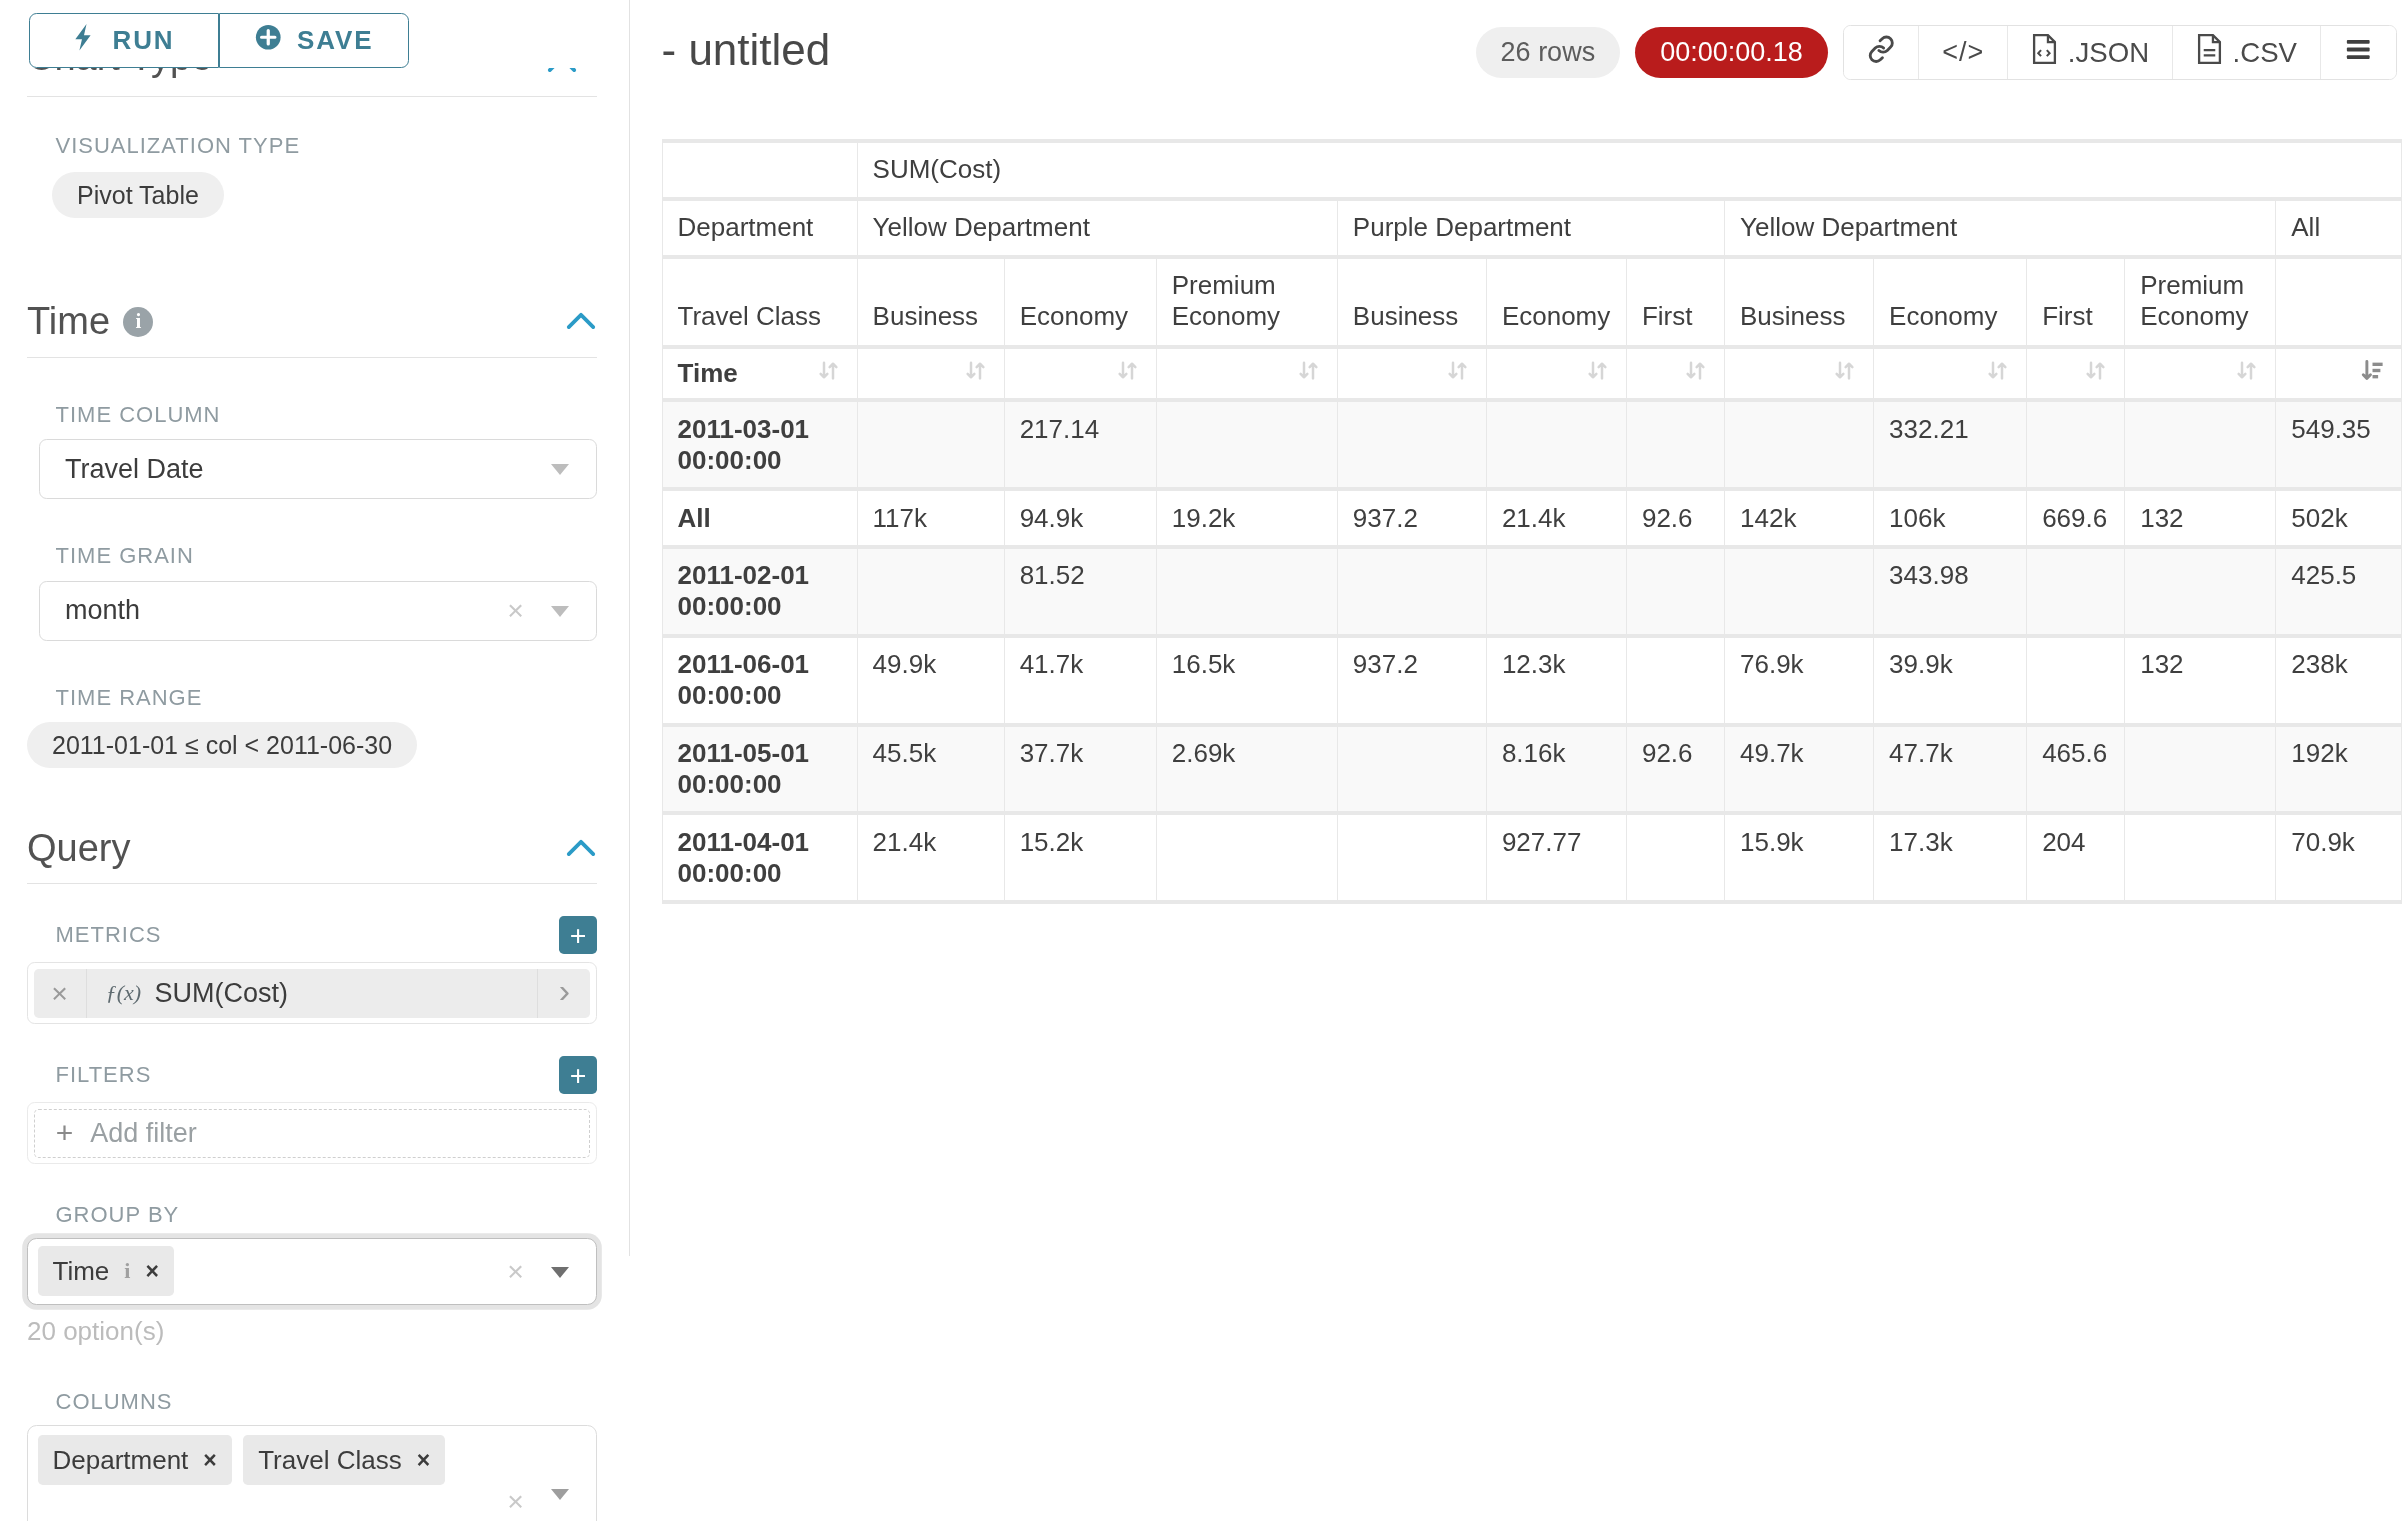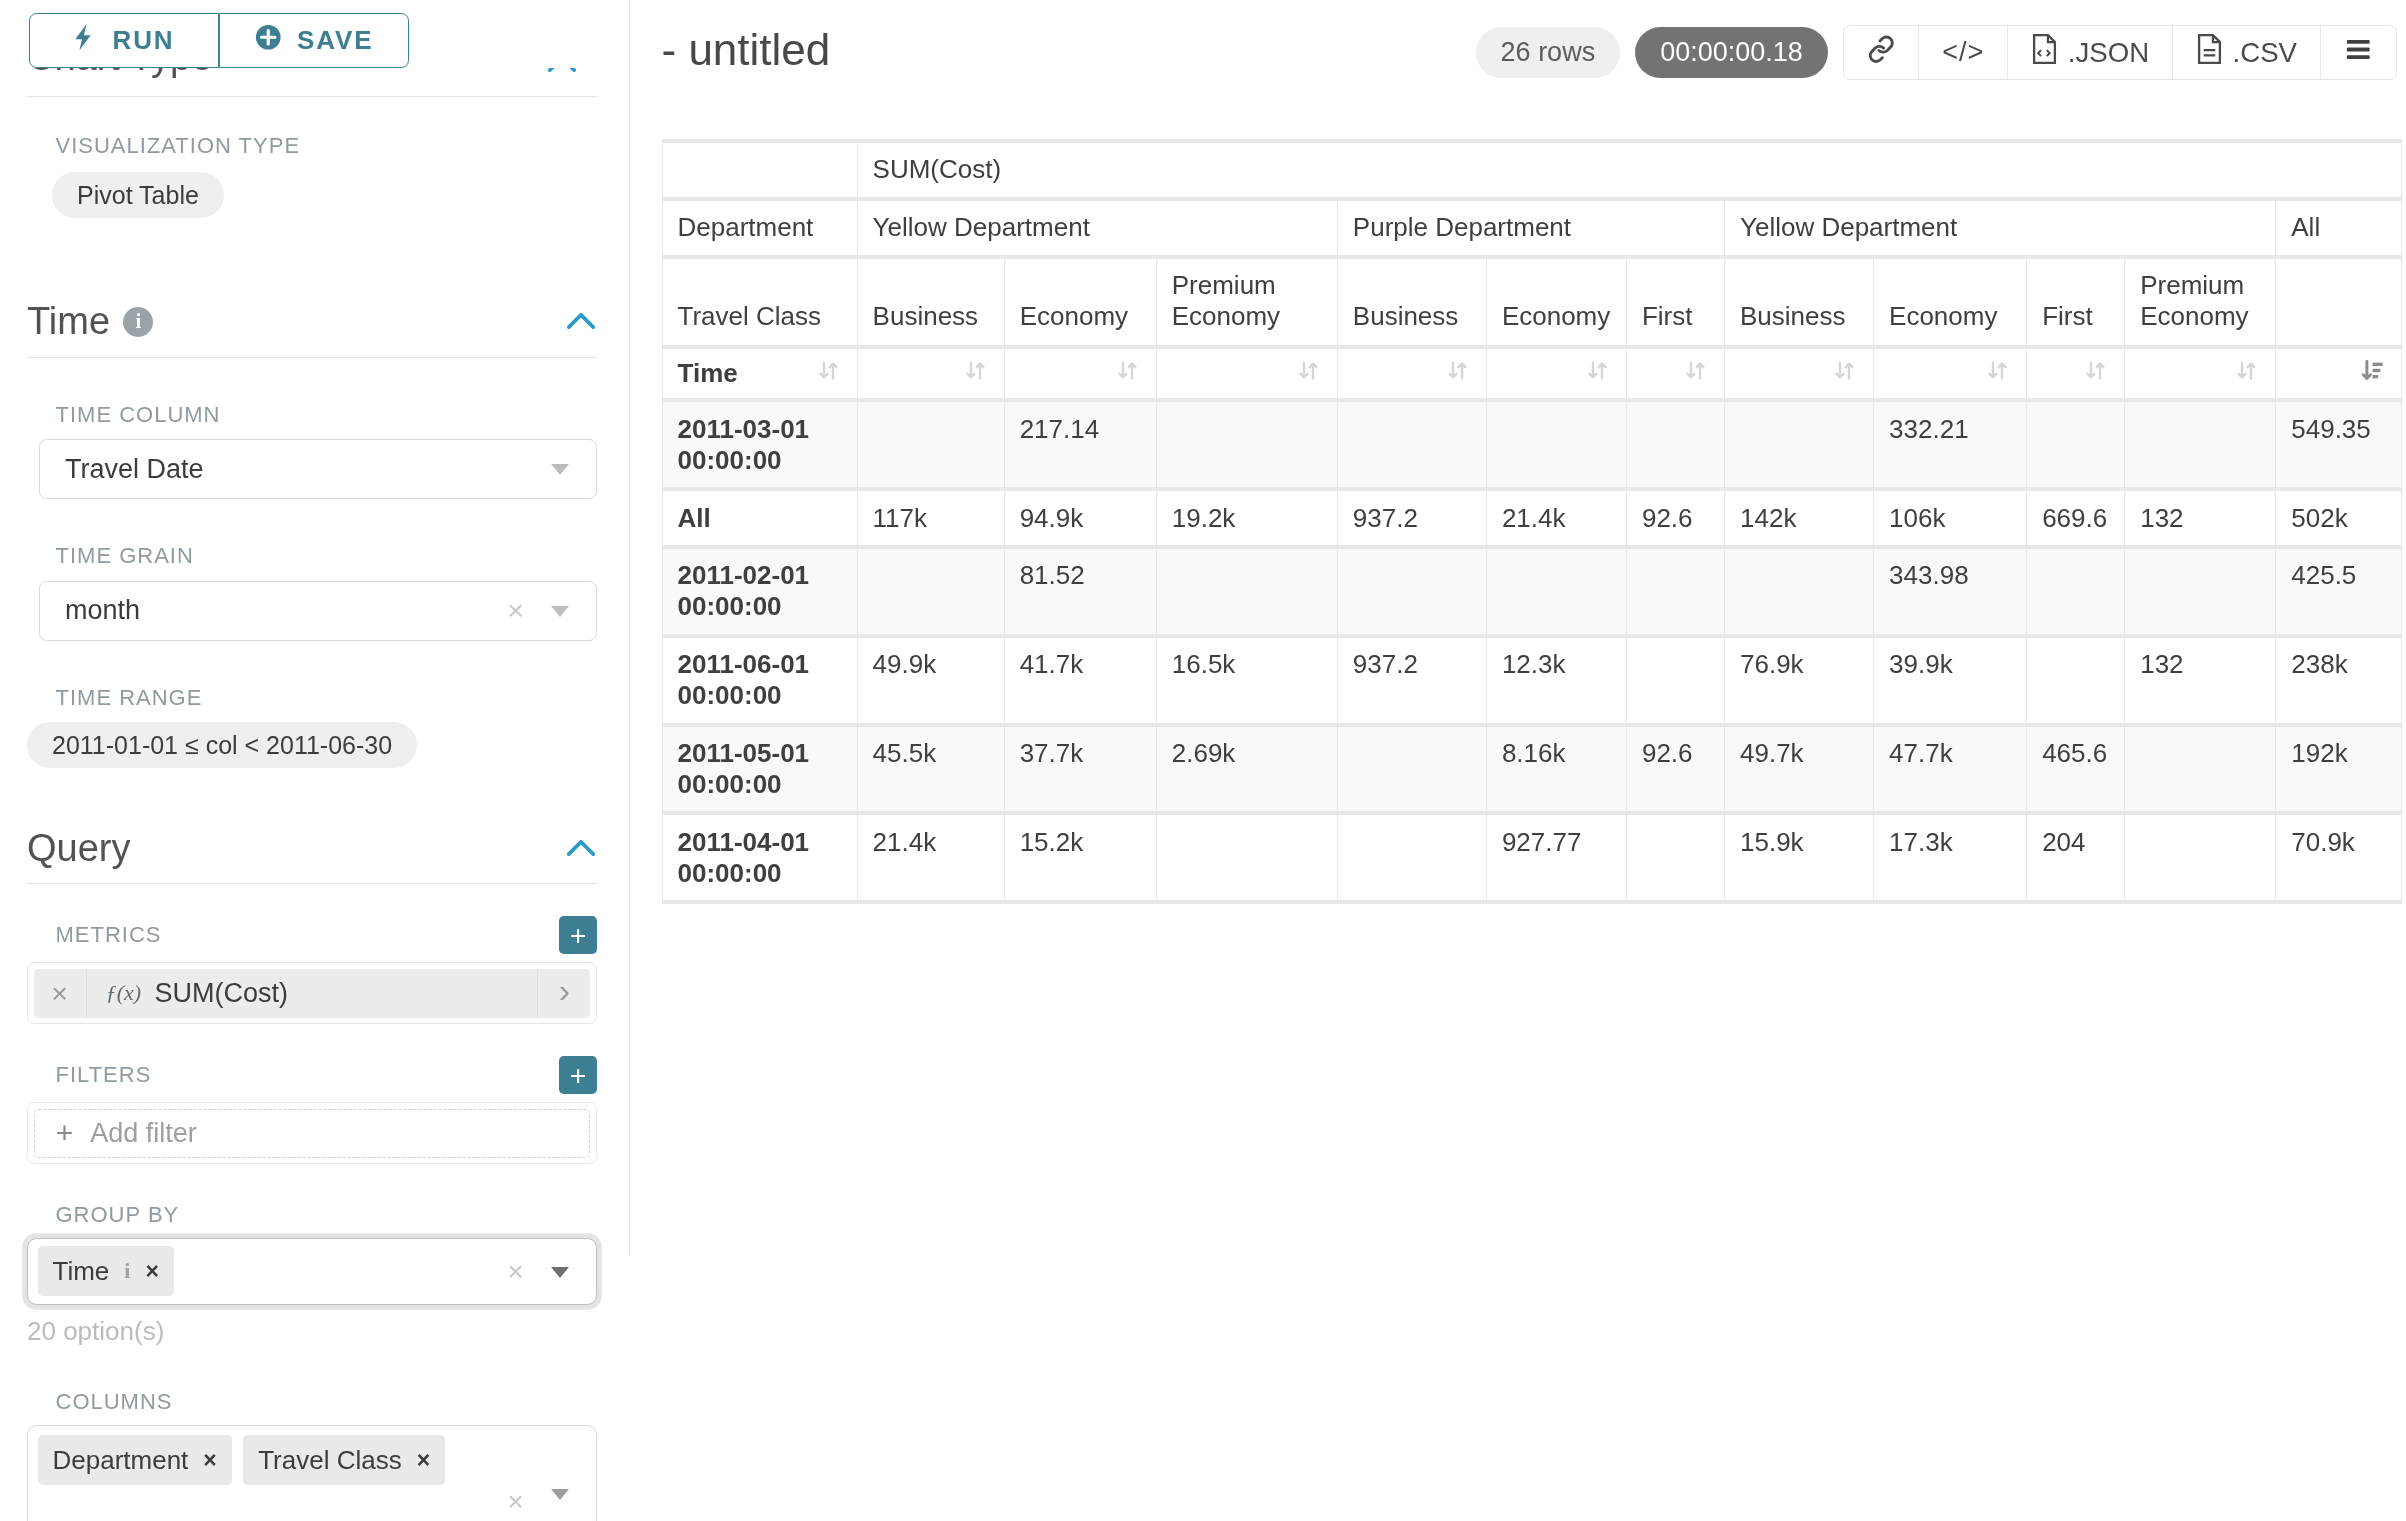--- a/index.html
+++ b/index.html
@@ -91,21 +91,21 @@
 
   
   .main { position:absolute; left:632px; top:0; right:0; height:1522px; background:#fff; }
   .main-header { position:absolute; top:25px; left:29.5px; right:9.5px;
     display:flex; justify-content:space-between; }
   .chart-title { font-size:44px; color:#484848; font-weight:400; }
   .header-right { display:flex; align-items:center; gap:15px; }
   .badge { height:51px; display:flex; align-items:center; border-radius:26px;
     font-size:27px; padding:0 25px; }
   .badge.rows { background:#efefef; color:#5c5c5c; }
-  .badge.timer { background:#737373; color:#ffffff; }
+  .badge.timer { background:#b91c1c; color:#ffffff; }
   .toolbtns { display:flex; align-items:stretch; height:55px; border:1.9px solid #e2e2e2;
     border-radius:7.6px; background:#fff; overflow:hidden; }
   .toolbtn { display:flex; align-items:center; justify-content:center; gap:9.5px;
     padding:0 23px; border-left:1.9px solid #e8e8e8; cursor:pointer; background:#fff;
     font-size:27.6px; color:#4a4a4a; border-top:none; border-bottom:none; border-right:none;
     font-family:"Liberation Sans", sans-serif; }
   .toolbtn:first-child { border-left:none; }
   .code-glyph { font-size:27px; color:#4a4a4a; letter-spacing:1px; }
 
   

